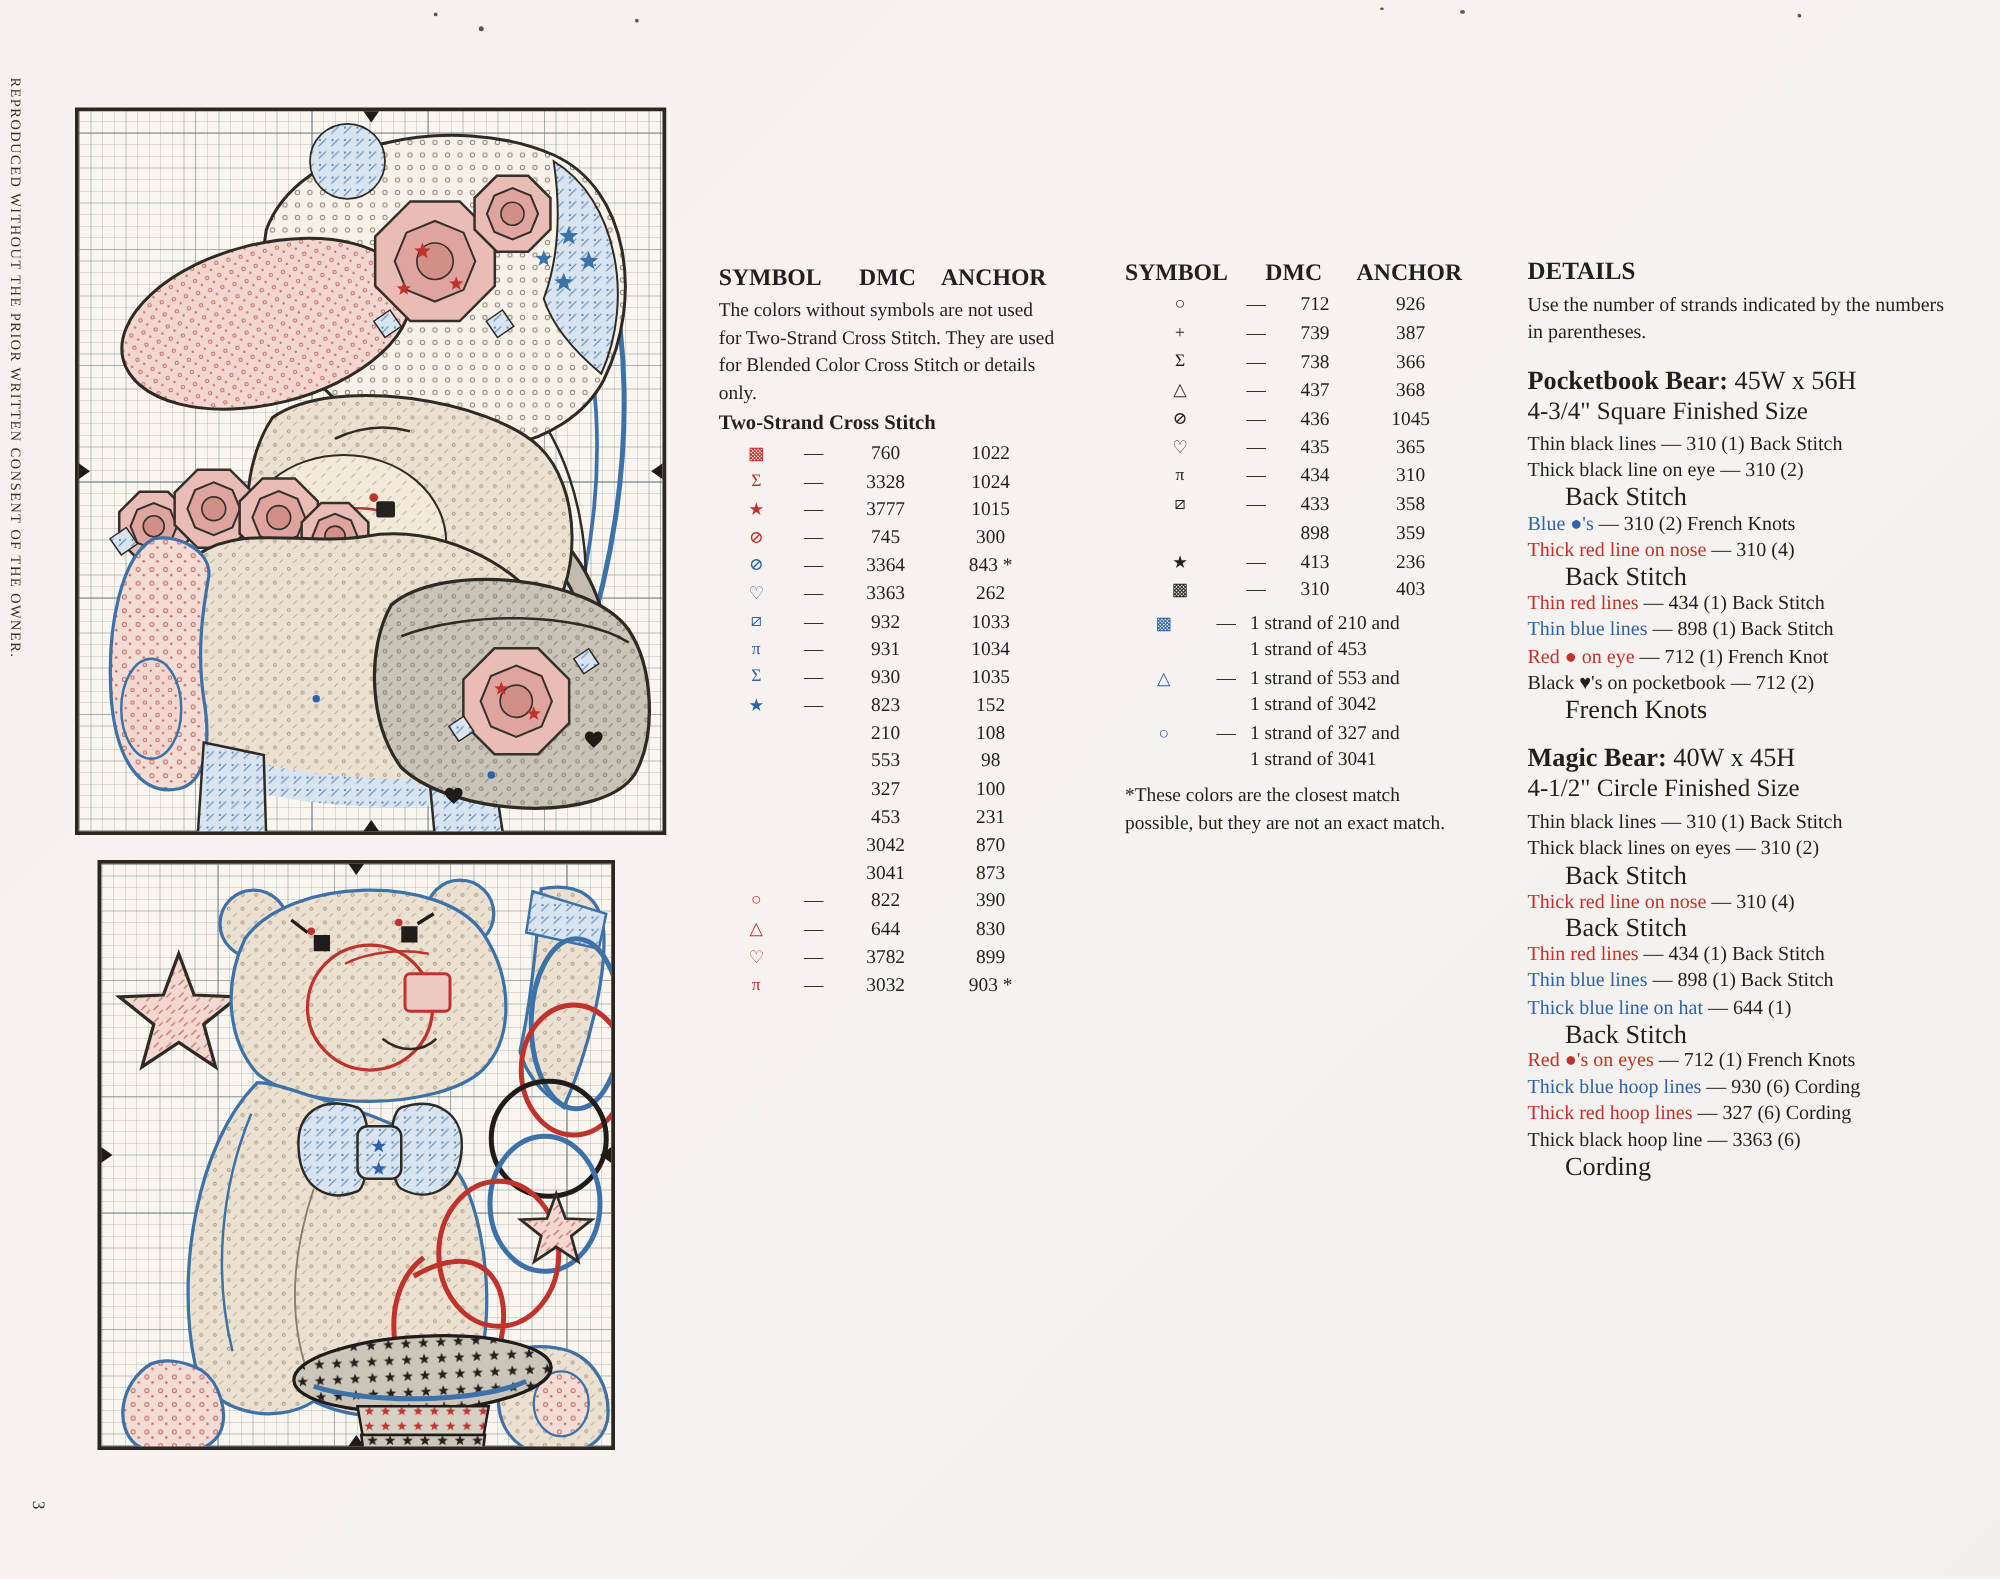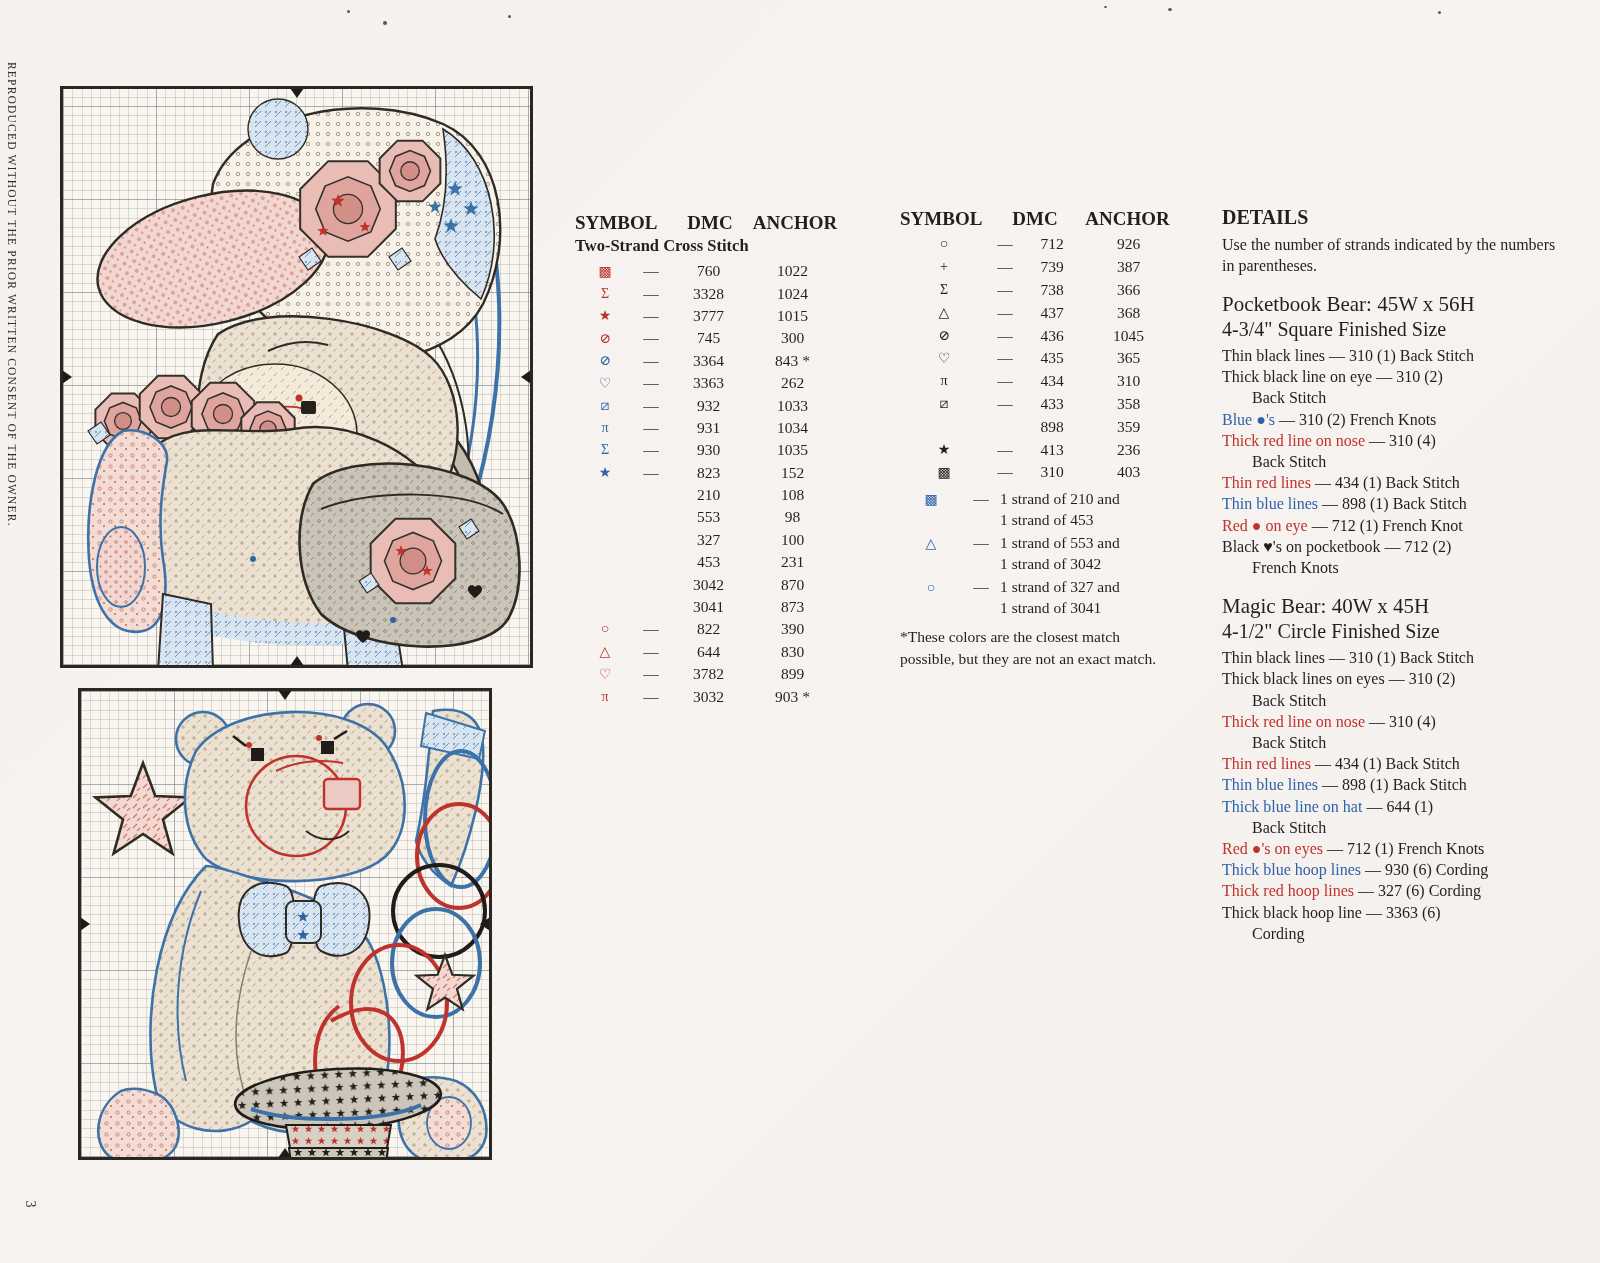--- a/index.html
+++ b/index.html
@@ -38,24 +38,24 @@
   .srow .dm,.srow .an{text-align:center;}
   #t2 .srow{height:22.8px;grid-template-columns:88px 34px 60px 93px;}
   .brow{display:grid;grid-template-columns:62px 38px 175px;font-size:15.5px;line-height:21px;margin-top:2px;}
   .brow .sy{text-align:center;font-size:14px;padding-top:1px;}
   .brow .da{text-align:center;color:#2d2a26;}
   .foot{font-size:15.5px;line-height:22px;margin-top:8px;}
   
   .dt-title{font-weight:bold;font-size:20px;}
   .dt-intro{font-size:16px;line-height:21px;margin-top:5px;}
   .sec-title{font-size:21px;margin-top:16px;line-height:25px;}
-  .sec-title b{font-weight:normal;}
+  .sec-title b{font-weight:bold;}
   .sec-sub{font-size:20px;line-height:24px;}
   .dline{font-size:16px;line-height:21.2px;}
-  .dcont{font-size:16px;line-height:21.2px;padding-left:30px;}
+  .dcont{font-size:21px;line-height:21.2px;padding-left:30px;}
 </style>
 </head>
 <body>
 
 <svg width="0" height="0" style="position:absolute">
 <defs>
   <g id="st5">
         <path d="M0,-1 L0.247,-0.34 L0.951,-0.309 L0.399,0.13 L0.588,0.809 L0,0.42 L-0.588,0.809 L-0.399,0.13 L-0.951,-0.309 L-0.247,-0.34 Z" fill="currentColor"></path>
       </g>
   <g id="rose">
@@ -267,20 +267,21 @@
     <path d="M208,457 L307,457 L305,472 L210,472 Z" fill="url(#pStars)" stroke="#1f1c19" stroke-width="2"></path>
   </svg>
 </div>
 
 <div class="abs" style="left:575px;top:212px;width:270px" id="t1">
   <div class="thead">
     <span>SYMBOL</span>
     <span>DMC</span>
     <span>ANCHOR</span>
   </div>
+  <div class="intro">The colors without symbols are not used for Two-Strand Cross Stitch. They are used for Blended Color Cross Stitch or details only.</div>
   <div class="subhead">Two-Strand Cross Stitch</div>
   <div id="t1rows" style="margin-top:4px">
       <div class="srow">
         <span class="sy c-red">▩</span>
         <span class="da">—</span>
         <span class="dm">760</span>
         <span class="an">1022</span>
       </div>
       <div class="srow">
         <span class="sy c-red">Σ</span>

